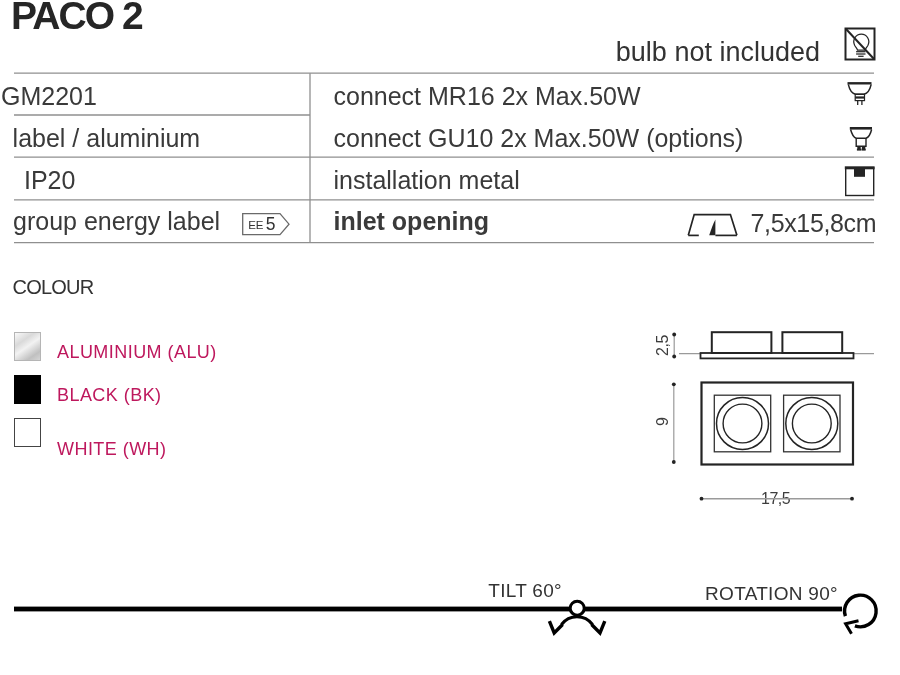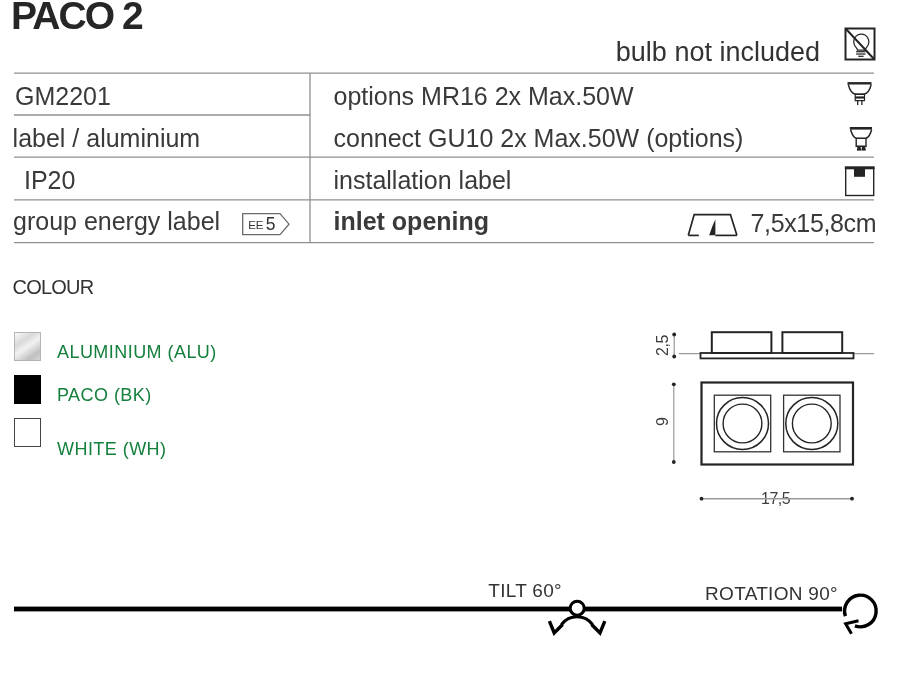--- a/index.html
+++ b/index.html
@@ -4,46 +4,46 @@
 <style>
   html,body{margin:0;padding:0;background:#fff;}
   body{width:900px;height:675px;position:relative;overflow:hidden;
        font-family:"Liberation Sans",sans-serif;}
   .t{position:absolute;white-space:nowrap;color:#3a3a3a;}
   #title{left:11px;top:-6.2px;font-size:39px;font-weight:bold;color:#262626;letter-spacing:-1.9px;}
   #bulbtxt{right:80px;top:37px;font-size:27px;color:#333;}
   .row{font-size:25px;color:#3a3a3a;}
   #colour{left:12.6px;top:275.5px;font-size:20px;color:#333;letter-spacing:-0.8px;}
   .sw{position:absolute;left:14px;width:27px;height:26px;}
-  .swl{position:absolute;left:57px;font-size:18px;color:#15803d;letter-spacing:0.45px;}
+  .swl{position:absolute;left:57px;font-size:18px;color:#be185d;letter-spacing:0.45px;}
   .dim{position:absolute;font-size:16px;color:#3d3d3d;}
   .bot{position:absolute;font-size:19px;color:#333;letter-spacing:0.3px;}
   svg{position:absolute;left:0;top:0;}
 </style>
 </head>
 <body>
 <div class="t" id="title">PACO 2</div>
 <div class="t" id="bulbtxt">bulb not included</div>
 
-<div class="t row" style="left:15px;top:82px;">GM2201</div>
+<div class="t row" style="left:1px;top:82px;">GM2201</div>
 <div class="t row" style="left:12.6px;top:124px;">label / aluminium</div>
 <div class="t row" style="left:24px;top:166px;">IP20</div>
 <div class="t row" style="left:13px;top:207px;">group energy label</div>
-<div class="t row" style="left:333.5px;top:82px;">options MR16 2x Max.50W</div>
+<div class="t row" style="left:333.5px;top:82px;">connect MR16 2x Max.50W</div>
 <div class="t row" style="left:333.5px;top:124px;">connect GU10 2x Max.50W (options)</div>
-<div class="t row" style="left:333.5px;top:166px;">installation label</div>
+<div class="t row" style="left:333.5px;top:166px;">installation metal</div>
 <div class="t row" style="left:333.5px;top:207px;font-weight:bold;">inlet opening</div>
 <div class="t row" style="left:750.5px;top:208.5px;letter-spacing:-0.35px;">7,5x15,8cm</div>
 
 <div class="t" id="colour">COLOUR</div>
 <div class="sw" style="top:331.5px;height:29px;background:linear-gradient(145deg,#fafafa 0%,#d9d9d9 30%,#f2f2f2 50%,#c0c0c0 80%,#d5d5d5 100%);border:1px solid #b5b5b5;box-sizing:border-box;"></div>
 <div class="sw" style="top:374.5px;height:29px;background:#000;"></div>
 <div class="sw" style="top:417.5px;height:29px;background:#fff;border:1px solid #444;box-sizing:border-box;"></div>
 <div class="t swl" style="top:341.5px;">ALUMINIUM (ALU)</div>
-<div class="t swl" style="top:384.8px;">PACO (BK)</div>
+<div class="t swl" style="top:384.8px;">BLACK (BK)</div>
 <div class="t swl" style="top:439px;">WHITE (WH)</div>
 
 <div class="t dim" style="left:654px;top:356.3px;transform:rotate(-90deg);transform-origin:left top;letter-spacing:-0.4px;">2,5</div>
 <div class="t dim" style="left:654.2px;top:426.2px;transform:rotate(-90deg);transform-origin:left top;">9</div>
 <div class="t dim" style="left:761px;top:478.1px;letter-spacing:-0.5px;margin-top:12px;">17,5</div>
 
 <div class="t bot" style="right:338px;top:579.5px;">TILT 60°</div>
 <div class="t bot" style="right:62px;top:583px;">ROTATION 90°</div>
 
 <svg width="900" height="675" viewBox="0 0 900 675" fill="none">

